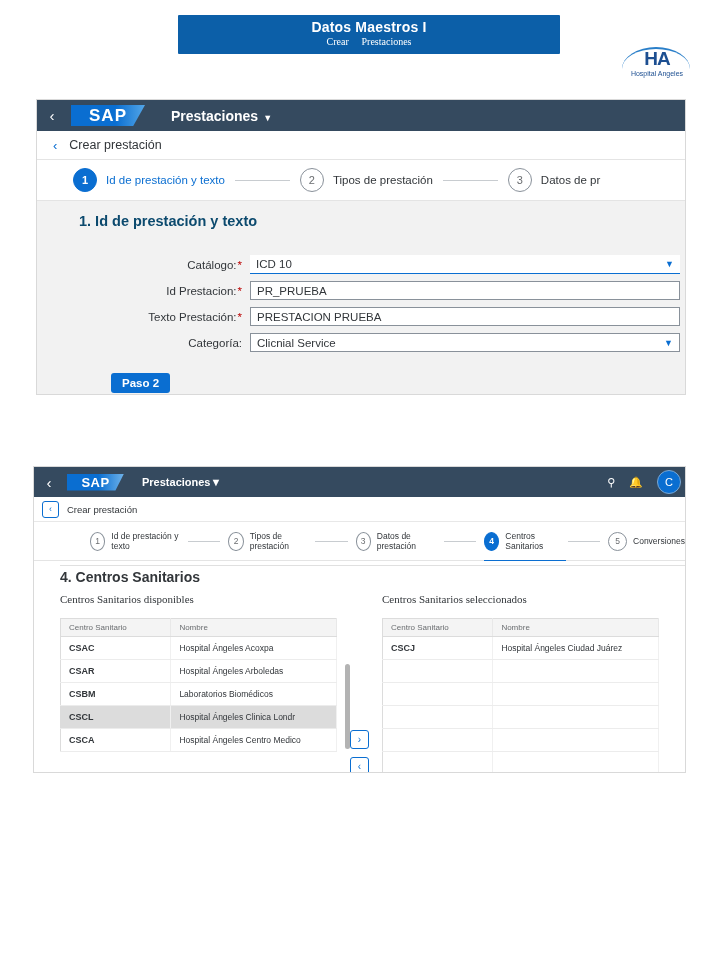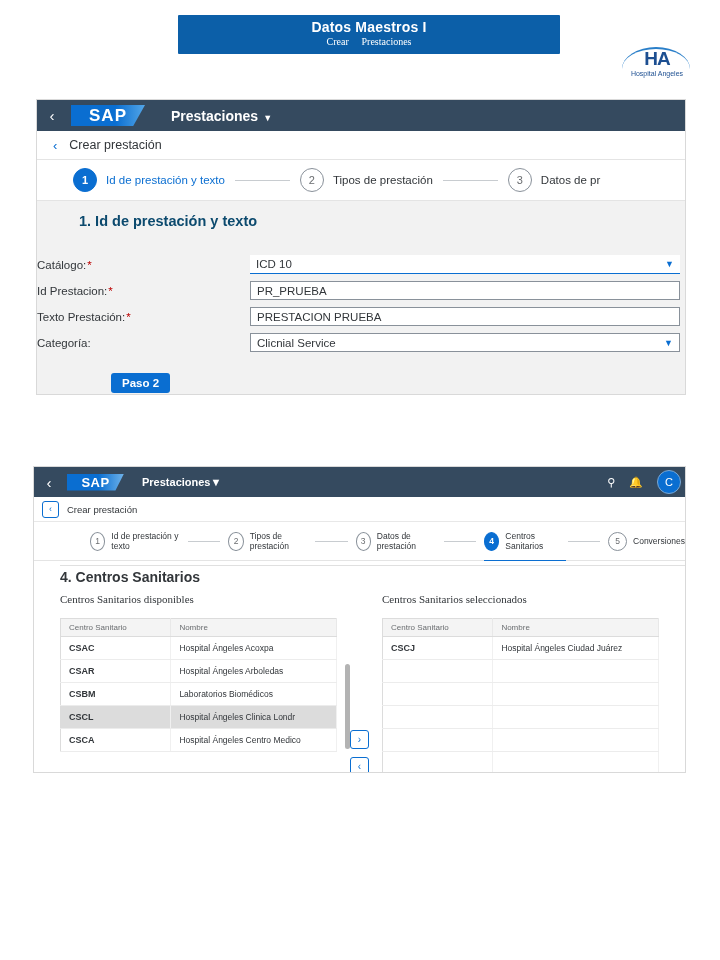--- a/index.html
+++ b/index.html
@@ -187,21 +187,21 @@
     margin-left: 42px;
     margin-bottom: 26px;
   }
   .form-row {
     display: flex;
     align-items: center;
     margin-bottom: 7px;
   }
   .form-label {
     width: 205px;
-    text-align: left;
+    text-align: right;
     font-size: 11.5px;
     color: #32363a;
     padding-right: 8px;
   }
   .req { color: #bb0000; margin-left: 1px; }
   .form-input {
     width: 430px;
     height: 19px;
     background: #fff;
     border: none;

